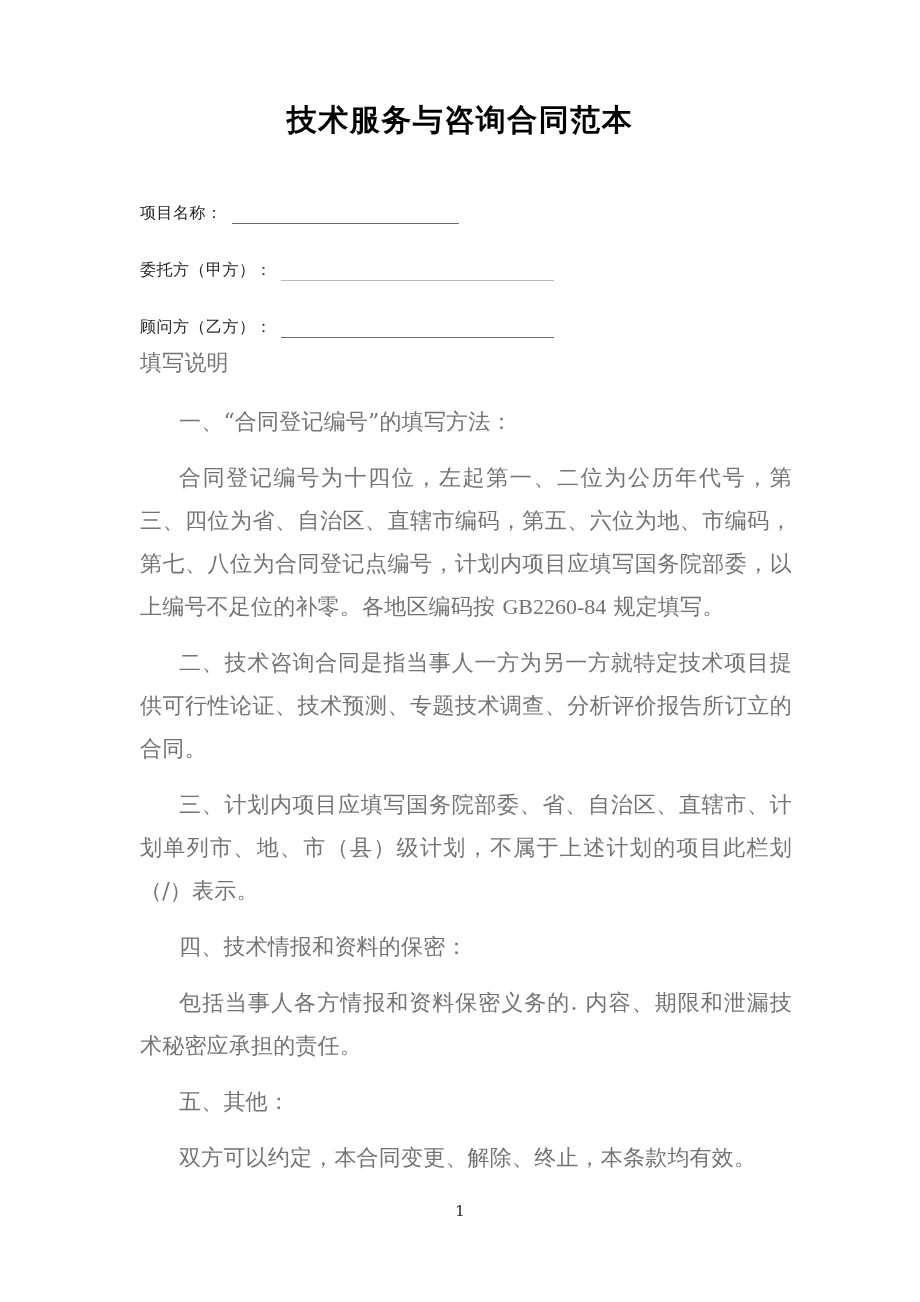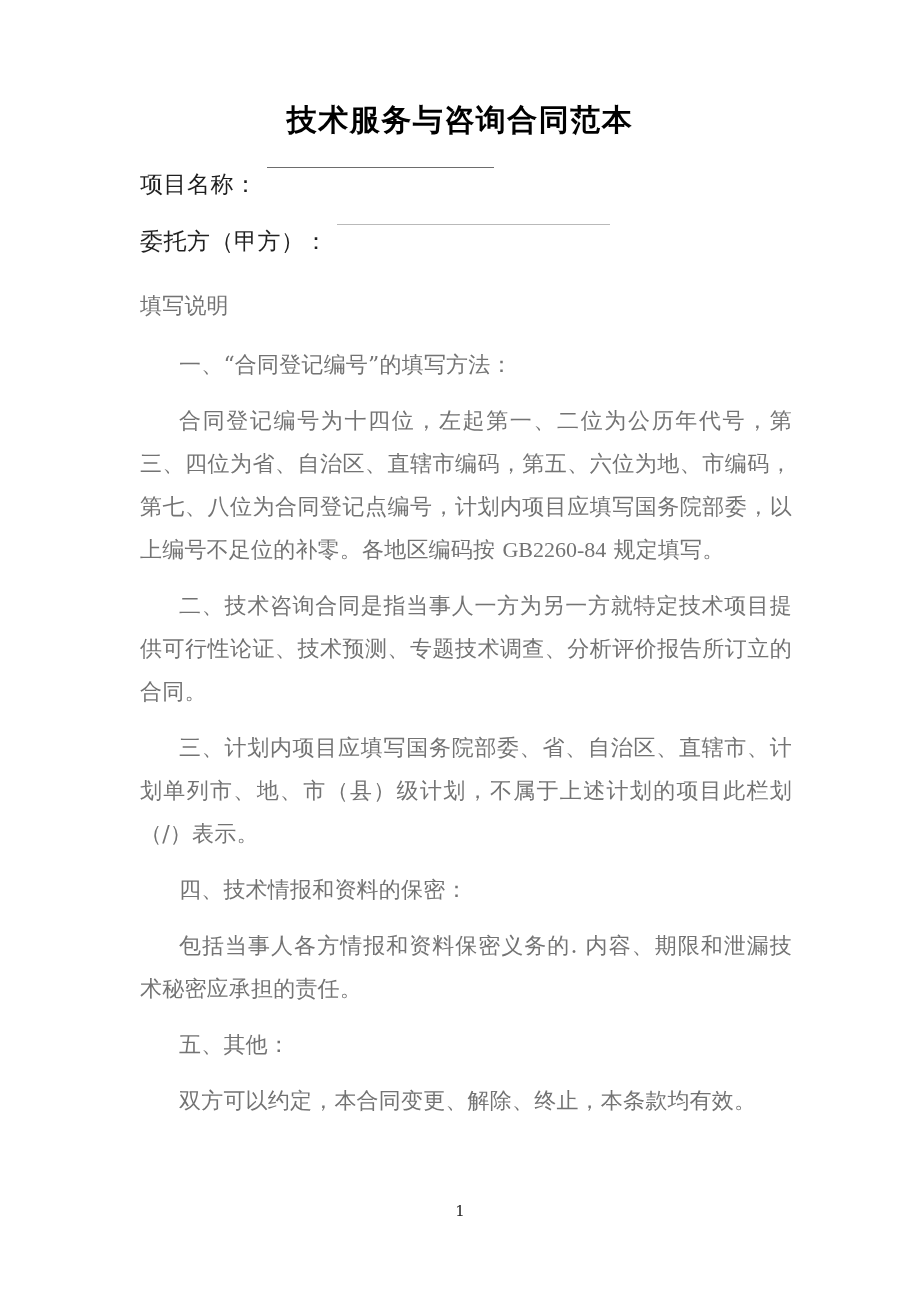--- a/index.html
+++ b/index.html
@@ -34,23 +34,23 @@
     line-height: 44px;
   }
   .body-block {
     position: absolute;
     left: 140px;
     top: 170px;
     width: 652px;
   }
   .form-row {
     display: flex;
-    align-items: flex-start;
+    align-items: flex-end;
     height: 57px;
-    font-size: 23px;
+    font-size: 16px;
     line-height: 28px;
     color: #1f1f1f;
     white-space: nowrap;
   }
   .form-label {
     flex: 0 0 auto;
     letter-spacing: 0.5px;
   }
   .form-blank {
     flex: 0 0 auto;
@@ -113,20 +113,24 @@
     <div class="form-row">
       <span class="form-label">项目名称：</span>
       <span class="form-blank len-a"></span>
     </div>
 
     <div class="form-row">
       <span class="form-label">委托方（甲方）：</span>
       <span class="form-blank len-b"></span>
     </div>
 
+    <div class="form-row">
+      <span class="form-label">顾问方（乙方）：</span>
+      <span class="form-blank len-c"></span>
+    </div>
 
     <p class="para first gap-md">填写说明</p>
 
     <p class="para indent gap-md">一、“合同登记编号”的填写方法：</p>
 
     <p class="para indent gap-sm">
       <span>合同登记编号为十四位，左起第一、二位为公历年代号，第三、四位为省、自治区、直辖市编码，第五、六位为地、市编码，第七、八位为合同登记点编号，计划内项目应填写国务院部委，以上编号不足位的补零。各地区编码按 </span><span class="latin">GB2260-84</span><span> 规定填写。</span>
     </p>
 
     <p class="para indent gap-sm">二、技术咨询合同是指当事人一方为另一方就特定技术项目提供可行性论证、技术预测、专题技术调查、分析评价报告所订立的合同。</p>

